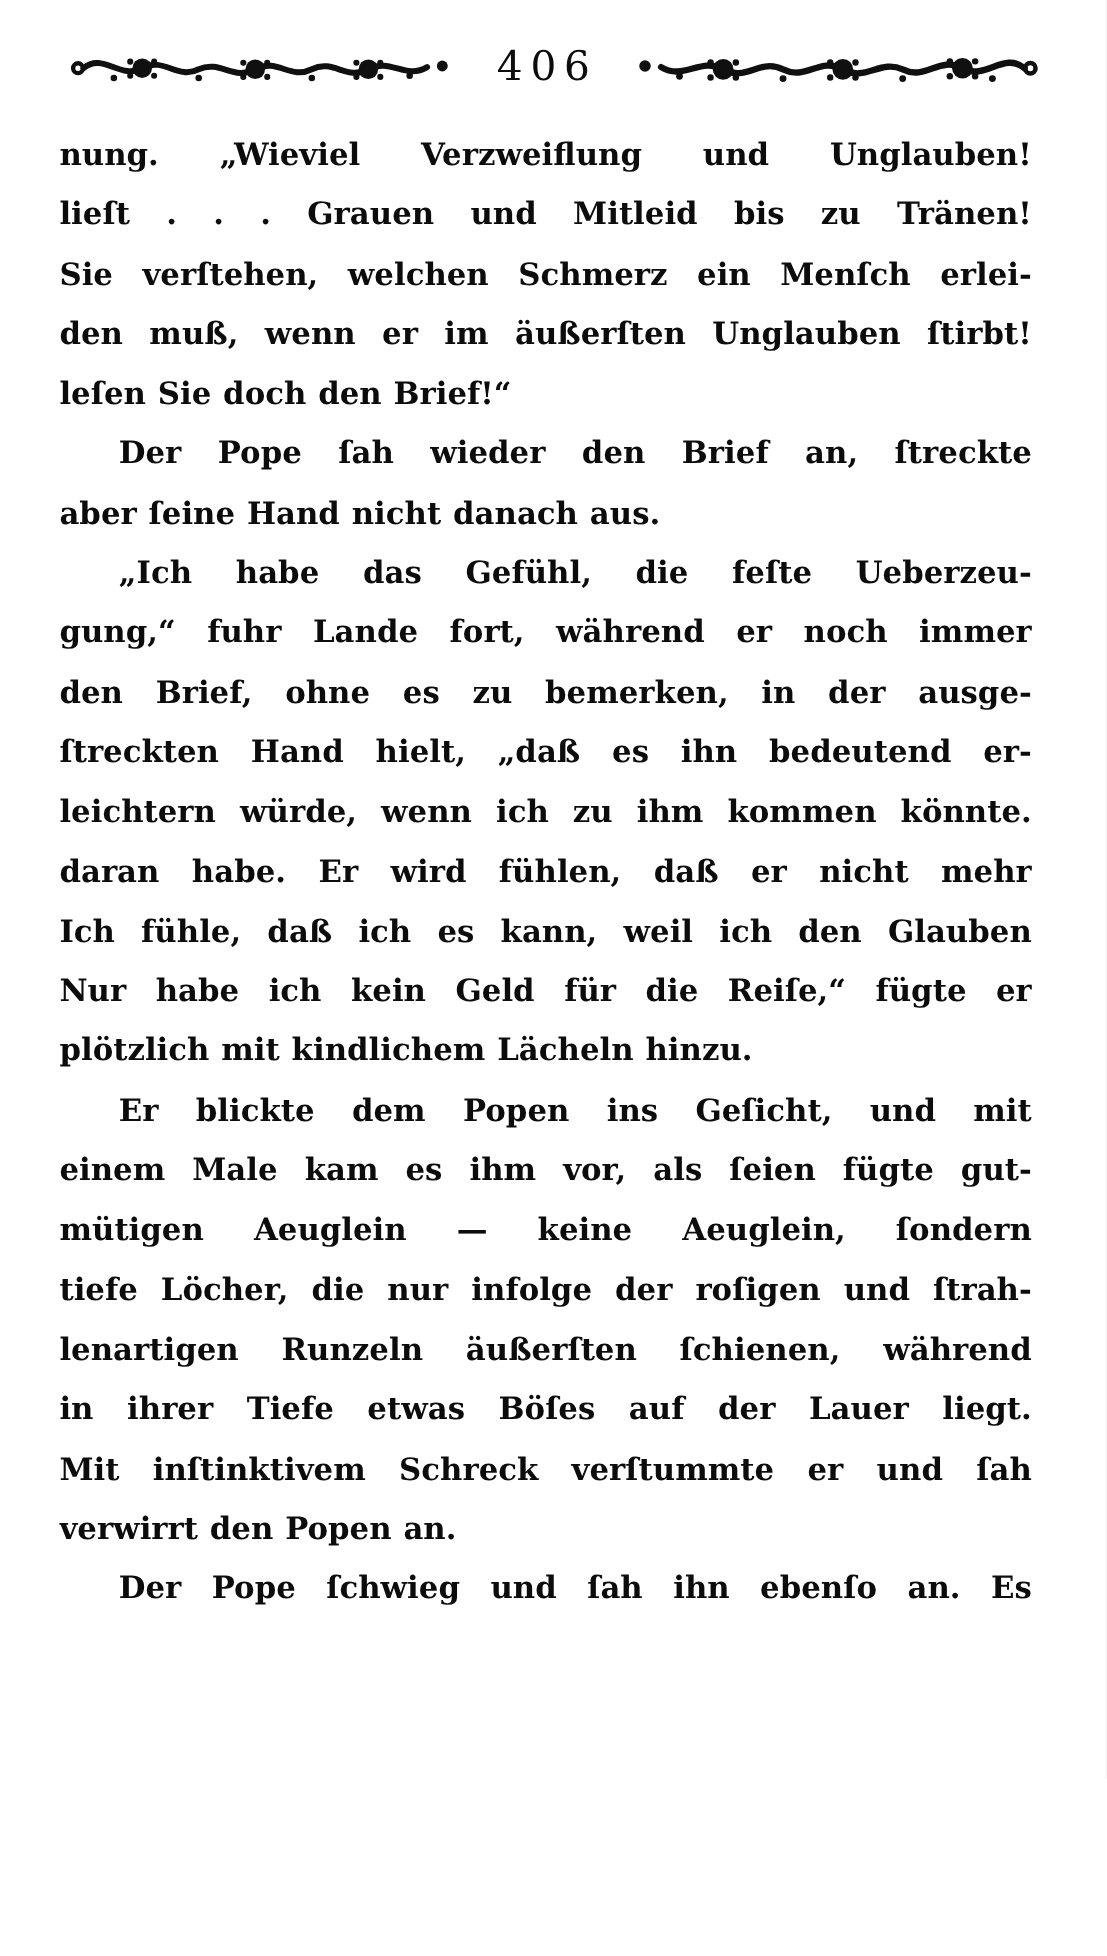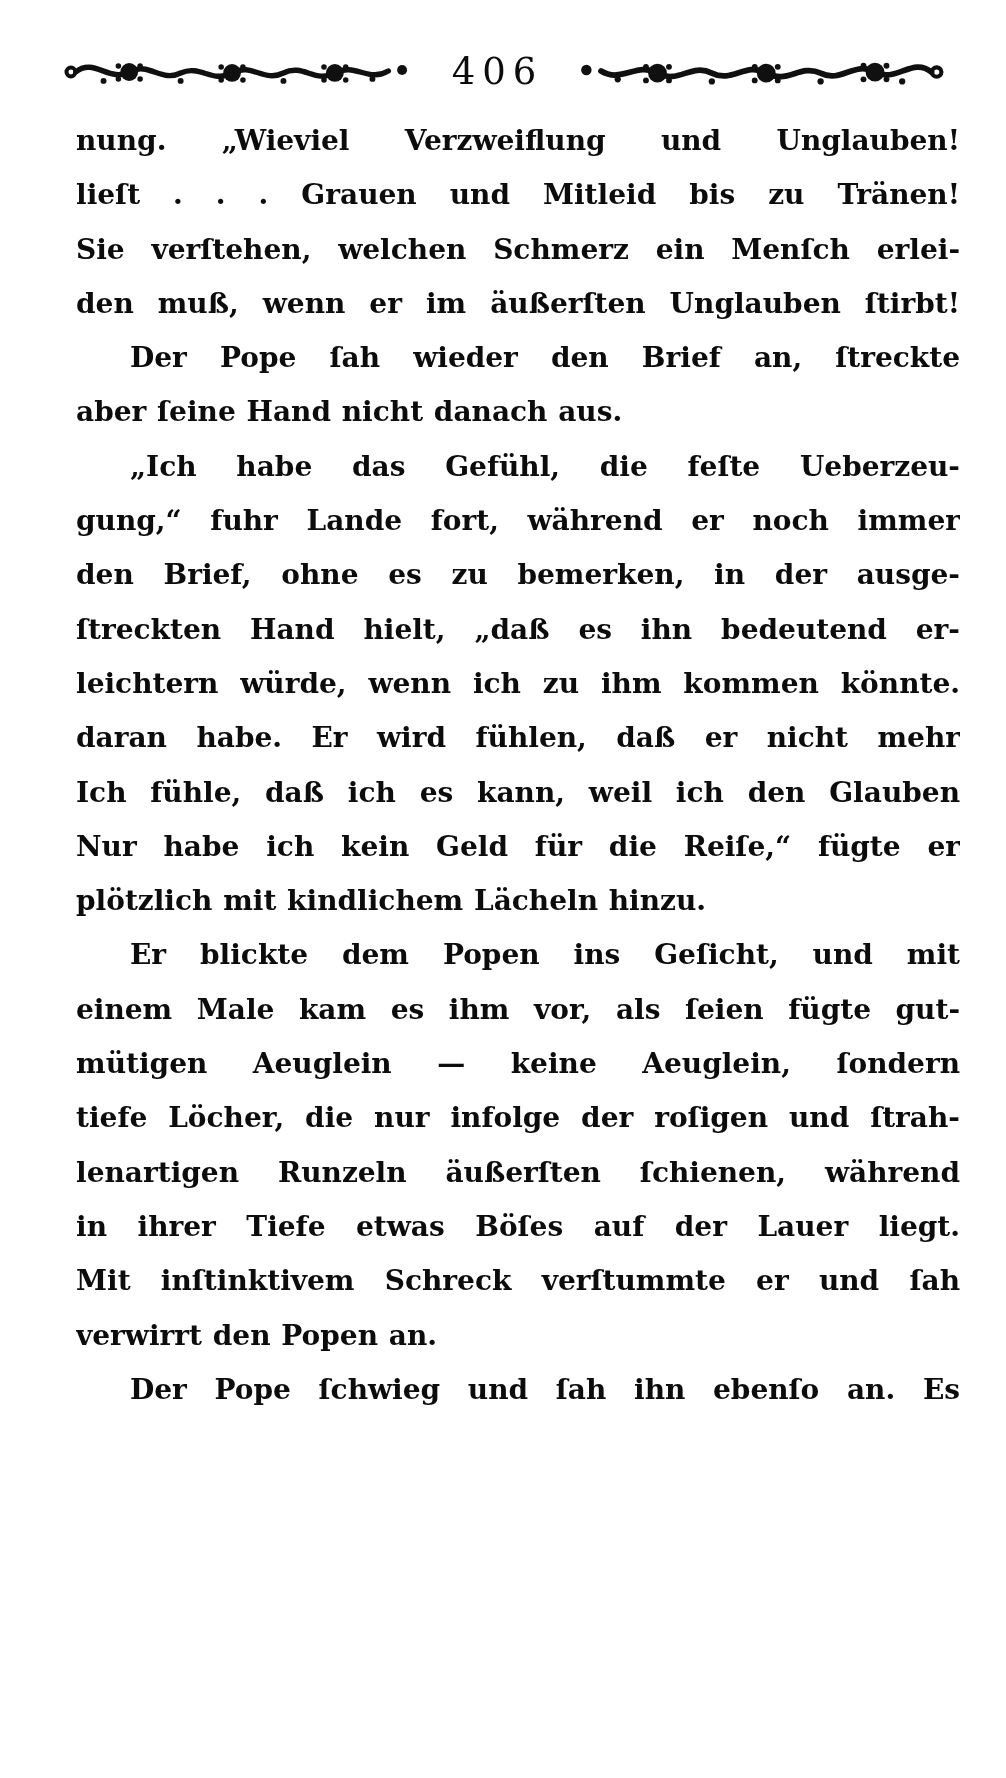--- a/index.html
+++ b/index.html
@@ -13,38 +13,38 @@
     font-family: "DejaVu Serif", serif;
     overflow: hidden;
   }
   .running-head {
     position: absolute;
     top: 42px;
     left: 64px;
     width: 880px;
     height: 48px;
     display: flex;
-    align-items: flex-end;
+    align-items: flex-start;
     justify-content: space-between;
   }
   .orn { display: block; color: #101010; }
   .orn.left  { width: 346px; height: 38px; }
   .orn.right { width: 366px; height: 38px; transform: scaleX(-1); }
   .page-number {
     font-size: 37px;
     font-weight: 400;
     letter-spacing: 7px;
     padding: 0 6px 0 13px;
     color: #0c0c0c;
     line-height: 1;
   }
   .text-block {
     position: absolute;
     top: 114px;
-    left: 76px;
+    left: 54px;
     width: 884px;
   }
   .line {
     margin: 0;
     padding: 0;
     font-size: 28px;
     font-weight: 700;
     line-height: 54.3px;
     height: 54.3px;
     overflow: hidden;
@@ -121,20 +121,21 @@
       </g>
     </svg>
 
   </header>
 
   <main class="text-block">
     <p class="line">nung. „Wieviel Verzweiflung und Unglauben!</p>
     <p class="line">lieſt . . . Grauen und Mitleid bis zu Tränen!</p>
     <p class="line">Sie verſtehen, welchen Schmerz ein Menſch erlei-</p>
     <p class="line">den muß, wenn er im äußerſten Unglauben ſtirbt!</p>
+    <p class="line short">leſen Sie doch den Brief!“</p>
     <p class="line ind">Der Pope ſah wieder den Brief an, ſtreckte</p>
     <p class="line short">aber ſeine Hand nicht danach aus.</p>
     <p class="line ind">„Ich habe das Gefühl, die feſte Ueberzeu-</p>
     <p class="line">gung,“ fuhr Lande fort, während er noch immer</p>
     <p class="line">den Brief, ohne es zu bemerken, in der ausge-</p>
     <p class="line">ſtreckten Hand hielt, „daß es ihn bedeutend er-</p>
     <p class="line">leichtern würde, wenn ich zu ihm kommen könnte.</p>
     <p class="line">daran habe. Er wird fühlen, daß er nicht mehr</p>
     <p class="line">Ich fühle, daß ich es kann, weil ich den Glauben</p>
     <p class="line">Nur habe ich kein Geld für die Reiſe,“ fügte er</p>

